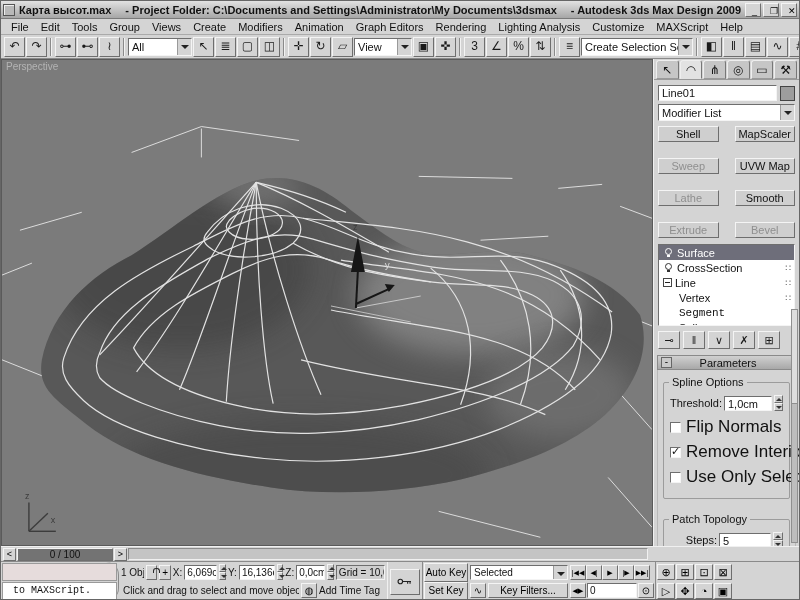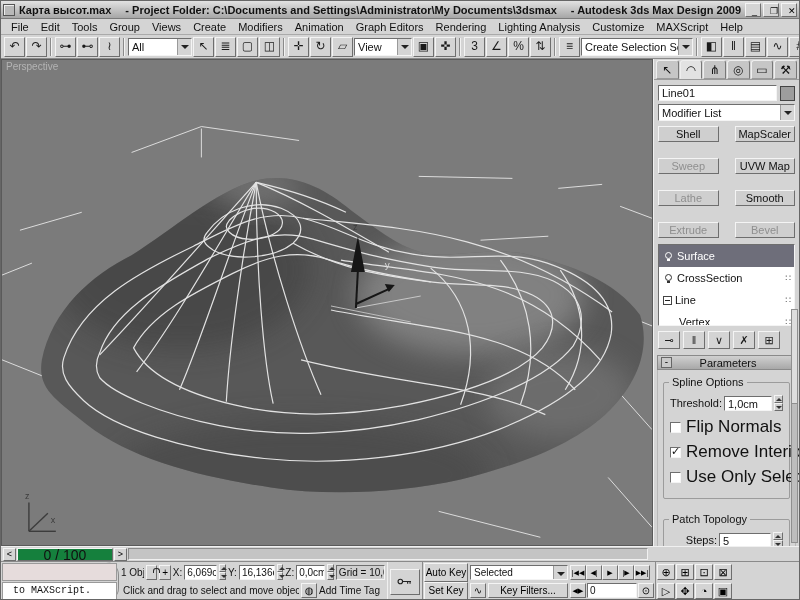--- a/index.html
+++ b/index.html
@@ -49,21 +49,21 @@
   .namefield{flex:1;height:16px;font-size:11px;padding:1px 3px;background:#fff;
     border:1px solid;border-color:#6e6e6e #f4f4f4 #f4f4f4 #6e6e6e;}
   .swatch{width:15px;height:15px;background:#9d9d9d;border:1px solid #444;}
   .modlist{margin:2px 4px 5px;height:17px;}
   .modgrid{display:grid;grid-template-columns:1fr 1fr;gap:16px;margin:0 4px 6px;}
   .modbtn{height:16px;font-size:11px;padding:0;background:#cfcfcf;
     border:1px solid;border-color:#f4f4f4 #6e6e6e #6e6e6e #f4f4f4;color:#111;}
   .modbtn.disabled{color:#8f8f8f;}
   .stackbox{margin:0 4px;height:82px;background:#fff;overflow:hidden;
     border:1px solid;border-color:#6e6e6e #f4f4f4 #f4f4f4 #6e6e6e;}
-  .stack-row{display:flex;align-items:center;height:22px;font-size:11px;padding-left:4px;justify-content:space-between;}
+  .stack-row{display:flex;align-items:center;height:15px;font-size:11px;padding-left:4px;justify-content:space-between;}
   .stack-row.selected{background:#6e6e7a;color:#fff;}
   .row-icon{display:none;}
   .stack-row.bulb .row-icon{display:block;width:7px;height:7px;border:1px solid #333;border-radius:50%;
     margin:0 5px 2px 2px;position:relative;}
   .stack-row.bulb .row-icon::after{content:"";position:absolute;left:1px;top:6px;width:3px;height:2px;background:#333;}
   .stack-row.selected.bulb .row-icon{border-color:#fff;}
   .stack-row.selected.bulb .row-icon::after{background:#fff;}
   .stack-row.expand .row-icon{display:block;width:9px;height:9px;border:1px solid #444;background:#fff;
     margin-right:3px;position:relative;}
   .stack-row.expand .row-icon::after{content:"";position:absolute;left:1px;top:3px;width:5px;height:1px;background:#222;}
@@ -94,22 +94,22 @@
   .cbrow.checked .cbox::after{content:"✓";position:absolute;left:0px;top:-3px;font-size:11px;color:#111;}
   .cblabel{font-size:17px;white-space:nowrap;}
   .scrollstrip{position:absolute;right:1px;top:250px;bottom:3px;width:7px;background:#bdbdbd;
     border:1px solid #8f8f8f;}
   .scrollstrip::after{content:"";position:absolute;left:0;top:0;width:100%;height:40%;background:#dedede;border-bottom:1px solid #8f8f8f;}
   
   .timeslider{height:16px;display:flex;align-items:center;background:#d4d4d4;
     border-top:1px solid #f0f0f0;border-bottom:1px solid #8a8a8a;padding:1px 2px;gap:1px;}
   .tsbtn{width:13px;height:13px;font-size:9px;line-height:11px;text-align:center;padding:0;
     background:#d4d4d4;border:1px solid;border-color:#f4f4f4 #6e6e6e #6e6e6e #f4f4f4;}
-  .tshandle{width:96px;height:13px;font-size:14px;line-height:12px;text-align:center;
-    background:#15803d;border:1px solid;border-color:#f4f4f4 #6e6e6e #6e6e6e #f4f4f4;}
+  .tshandle{width:96px;height:13px;font-size:10px;line-height:12px;text-align:center;
+    background:#737373;border:1px solid;border-color:#f4f4f4 #6e6e6e #6e6e6e #f4f4f4;}
   .tstrack{width:520px;height:12px;background:#c4c4c4;
     border:1px solid;border-color:#8a8a8a #f0f0f0 #f0f0f0 #8a8a8a;}
   
   .statusbar{height:39px;display:flex;background:#d4d4d4;font-size:10px;align-items:stretch;}
   .sbcol{display:flex;flex-direction:column;}
   .sbrow{display:flex;align-items:center;flex:1;gap:2px;}
   .listener{width:118px;border-right:1px solid #8a8a8a;border-radius:13px;}
   .lst-pink{flex:1;background:#e6dcdc;border:1px solid #9a9a9a;margin:1px;}
   .lst-white{flex:1;background:#fff;border:1px solid #9a9a9a;margin:0 1px 1px;
     font-family:"Liberation Mono",monospace;font-size:10px;line-height:15px;padding-left:10px;white-space:nowrap;overflow:hidden;}

